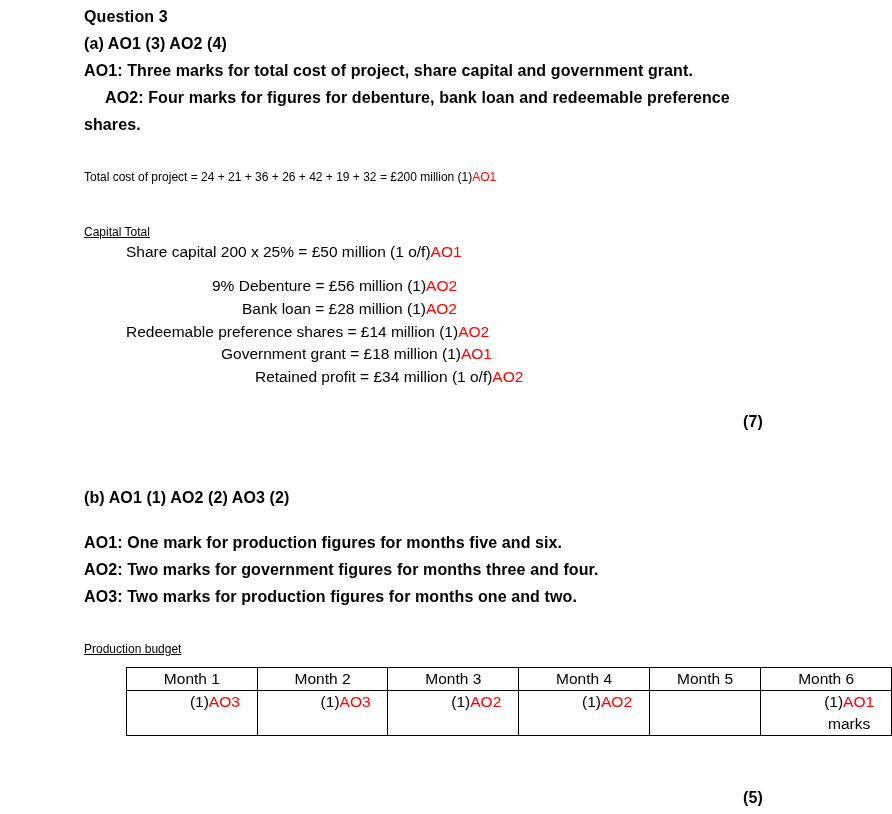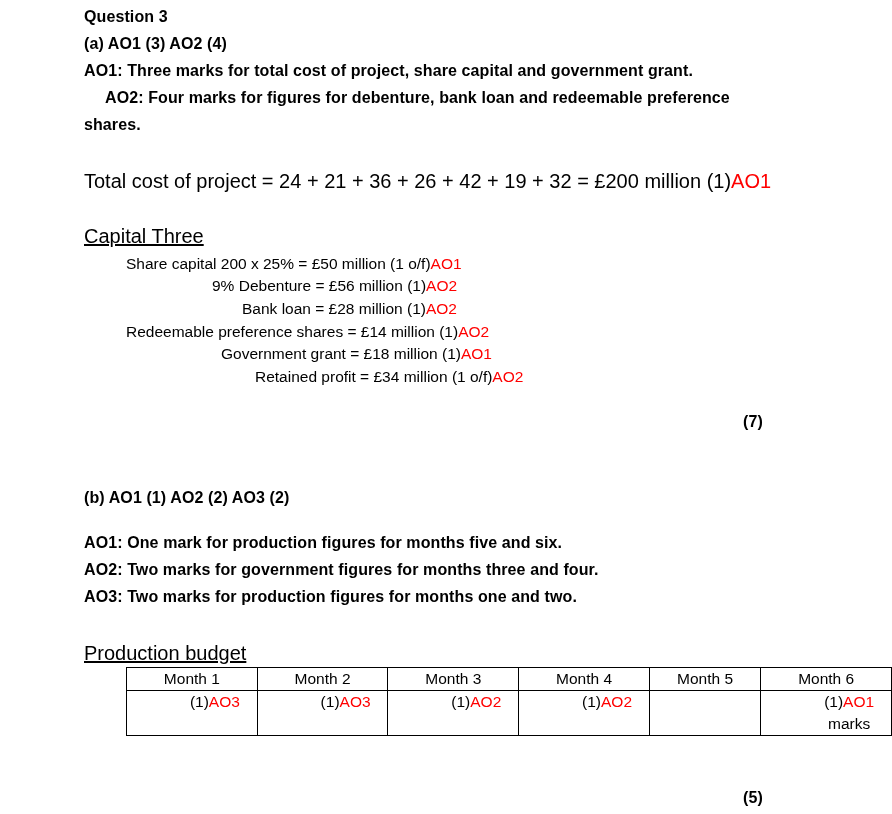--- a/index.html
+++ b/index.html
@@ -10,38 +10,38 @@
     body {
       width: 892px;
       height: 814px;
       position: relative;
       overflow: hidden;
       font-family: "DejaVu Sans", "Liberation Sans", sans-serif;
       color: #000000;
     }
     .abs { position: absolute; white-space: nowrap; text-align: right; }
     .bold { font-weight: bold; font-family: "Liberation Sans", "DejaVu Sans", sans-serif; font-size: 16px; letter-spacing: 0.1px; }
-    .reg { font-family: "Liberation Sans", "DejaVu Sans", sans-serif; font-size: 20px; }
+    .reg { font-family: "Liberation Sans", "DejaVu Sans", sans-serif; font-size: 12px; }
     .red { color: #ff0000; }
     .ul { text-decoration: underline; }
 
     
     #q-title { left: 84px; top: 8px; }
     #a-head { left: 84px; top: 35px; }
     #a-ao1 { left: 84px; top: 62px; }
     #a-ao2 { left: 84px; top: 89px; margin-left: 21px; }
     #a-ao2b { left: 84px; top: 116px; }
 
     #total-cost { left: 84px; top: 170px; }
 
     #cap-title { left: 84px; top: 225px; }
 
     
     .cb-row { position: absolute; white-space: nowrap; font-family: "Liberation Sans", "DejaVu Sans", sans-serif; font-size: 15.5px; }
-    #cb-0 { left: 126px; top: 255px; }
+    #cb-0 { left: 126px; top: 243px; }
     #cb-1 { left: 212px; top: 277px; }
     #cb-2 { left: 242px; top: 300px; }
     #cb-3 { left: 126px; top: 323px; }
     #cb-4 { left: 221px; top: 345px; }
     #cb-5 { left: 255px; top: 368px; }
 
     #marks-a { left: 743px; top: 413px; }
 
     #b-head { left: 84px; top: 489px; }
     #b-ao1 { left: 84px; top: 534px; }
@@ -77,21 +77,21 @@
 
 <div id="q-title" class="abs bold">Question 3</div>
 
 <div id="a-head" class="abs bold">(a) AO1 (3) AO2 (4)</div>
 <div id="a-ao1" class="abs bold">AO1: Three marks for total cost of project, share capital and government grant.</div>
 <div id="a-ao2" class="abs bold">AO2: Four marks for figures for debenture, bank loan and redeemable preference</div>
 <div id="a-ao2b" class="abs bold">shares.</div>
 
 <div id="total-cost" class="abs reg"><span>Total cost of project = 24 + 21 + 36 + 26 + 42 + 19 + 32   =  £200 million (1)</span><span class="red" style="color: rgb(255, 0, 0);">AO1</span></div>
 
-<div id="cap-title" class="abs reg ul">Capital Three</div>
+<div id="cap-title" class="abs reg ul">Capital Total</div>
 
 <div id="cb-0" class="cb-row"><span>Share capital   200 x  25%  =  £50 million (1 o/f)</span><span class="red" style="color: rgb(255, 0, 0);">AO1</span></div>
 <div id="cb-1" class="cb-row"><span>9% Debenture =  £56 million (1)</span><span class="red" style="color: rgb(255, 0, 0);">AO2</span></div>
 <div id="cb-2" class="cb-row"><span>Bank loan  =  £28 million (1)</span><span class="red" style="color: rgb(255, 0, 0);">AO2</span></div>
 <div id="cb-3" class="cb-row"><span>Redeemable preference shares = £14 million (1)</span><span class="red" style="color: rgb(255, 0, 0);">AO2</span></div>
 <div id="cb-4" class="cb-row"><span>Government grant  =  £18 million (1)</span><span class="red" style="color: rgb(255, 0, 0);">AO1</span></div>
 <div id="cb-5" class="cb-row"><span>Retained profit =  £34 million  (1 o/f)</span><span class="red" style="color: rgb(255, 0, 0);">AO2</span></div>
 
 <div id="marks-a" class="abs bold">(7)</div>
 

